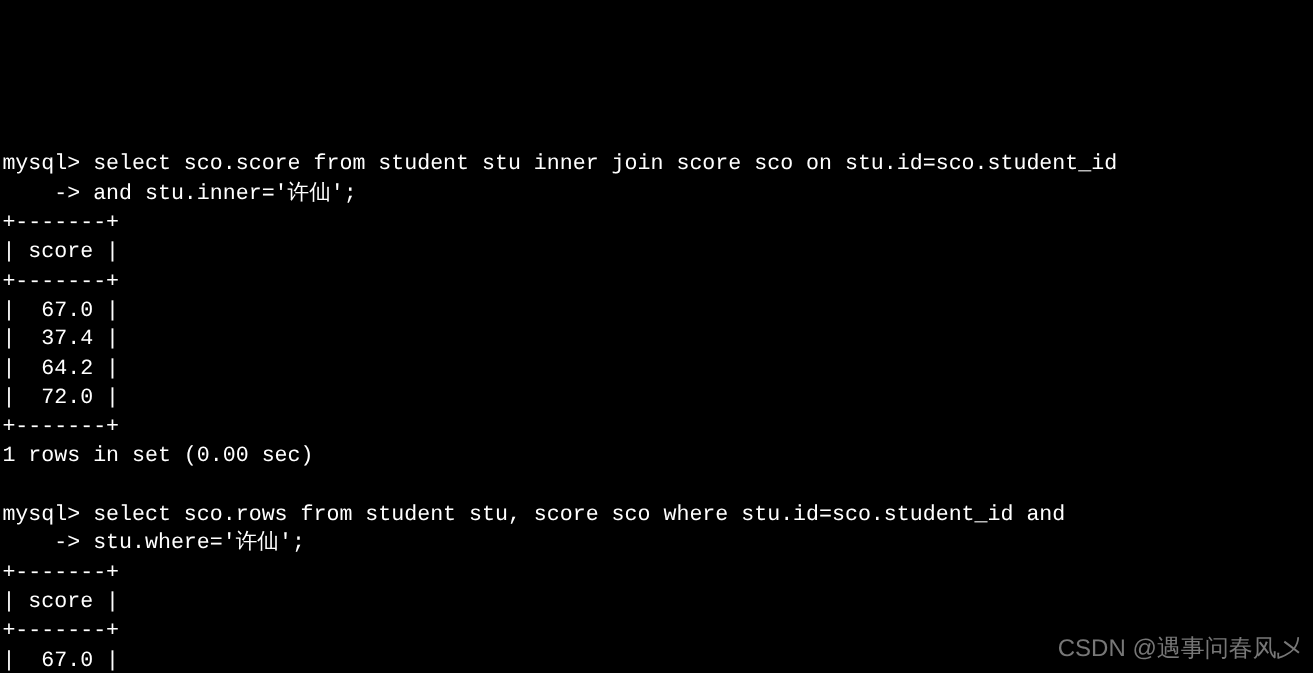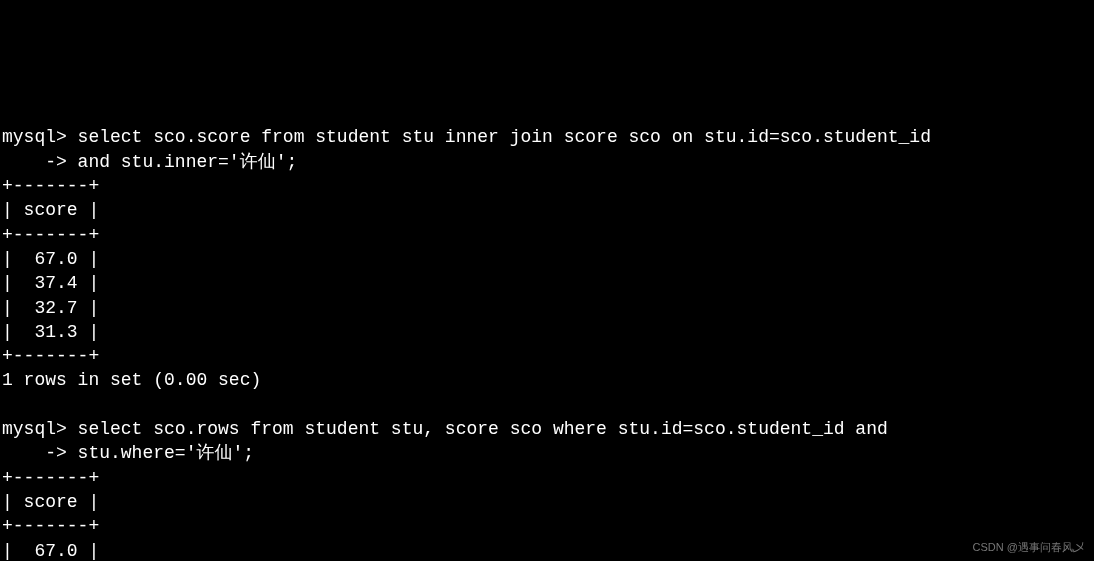--- a/index.html
+++ b/index.html
@@ -22,39 +22,39 @@
     }
     .terminal-line {
       white-space: pre;
       margin-top: 44px;
     }
     .watermark {
       position: absolute;
       bottom: 6px;
       right: 10px;
       color: #777777;
-      font-size: 11px;
+      font-size: 20px;
       font-family: 'Microsoft YaHei', sans-serif;
     }
   </style>
 </head>
 <body>
 
 
 
 <div class="terminal-output">
 <span class="terminal-line"><span>mysql&gt;</span><span> select sco.score from student stu inner join score sco on stu.id=sco.student_id</span></span>
 <span class="terminal-line"><span>    -&gt;</span><span> and stu.inner='许仙';</span></span>
 <span class="terminal-line">+-------+</span>
 <span class="terminal-line">| score |</span>
 <span class="terminal-line">+-------+</span>
 <span class="terminal-line">|  67.0 |</span>
 <span class="terminal-line">|  37.4 |</span>
-<span class="terminal-line">|  32.7 |</span>
-<span class="terminal-line">|  31.3 |</span>
+<span class="terminal-line">|  64.2 |</span>
+<span class="terminal-line">|  72.0 |</span>
 <span class="terminal-line">+-------+</span>
 <span class="terminal-line">1 rows in set (0.00 sec)</span>
 <span class="terminal-line"></span>
 <span class="terminal-line"><span>mysql&gt;</span><span> select sco.rows from student stu, score sco where stu.id=sco.student_id and</span></span>
 <span class="terminal-line"><span>    -&gt;</span><span> stu.where='许仙';</span></span>
 <span class="terminal-line">+-------+</span>
 <span class="terminal-line">| score |</span>
 <span class="terminal-line">+-------+</span>
 <span class="terminal-line">|  67.0 |</span>
 

